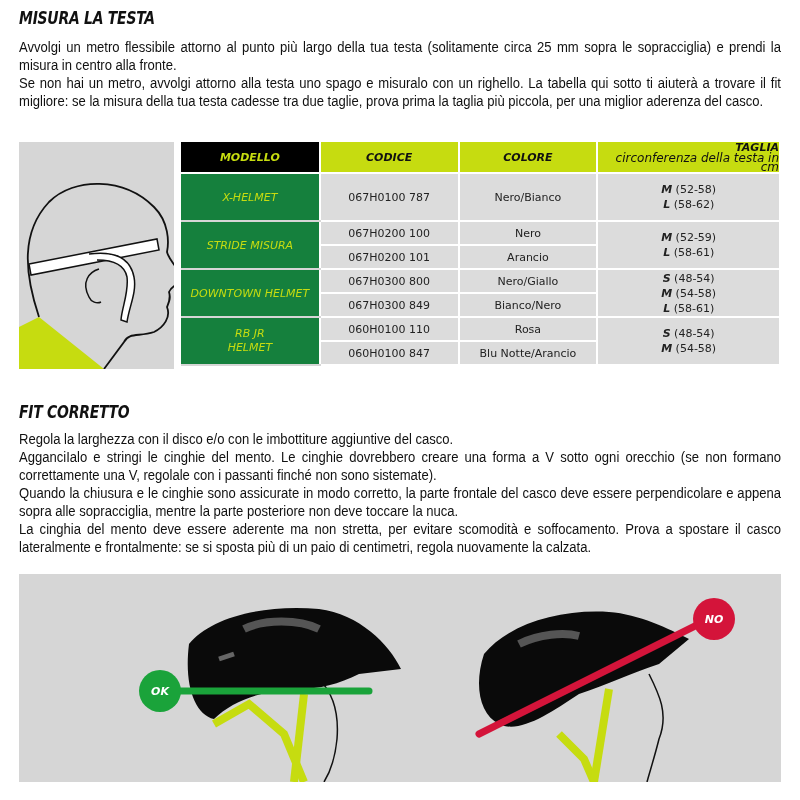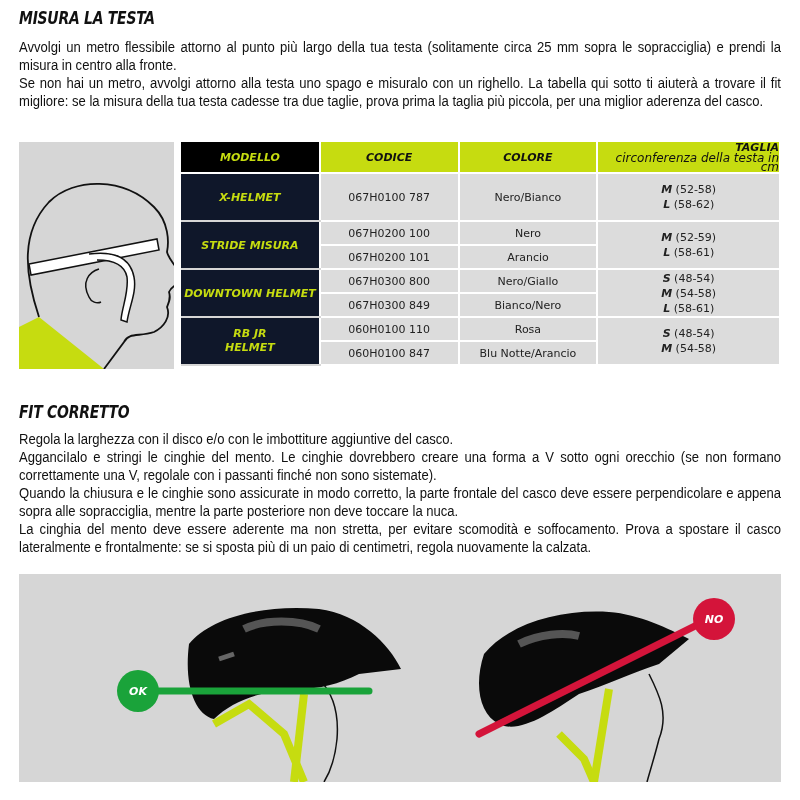--- a/index.html
+++ b/index.html
@@ -7,21 +7,21 @@
   .h2 { position: absolute; left: 19px; font-family: "DejaVu Sans", sans-serif; font-weight: bold; font-style: italic; font-size: 17px; letter-spacing: -0.3px; transform: scaleX(0.82); transform-origin: left; color: #111; }
   .para { position: absolute; left: 19px; width: 762px; font-family: "Liberation Sans", sans-serif; font-size: 15.2px; line-height: 18px; transform: scaleX(0.86); transform-origin: left; width: 886px; text-align: justify; }
   .para p { margin: 0; }
   .headimg { position: absolute; left: 19px; top: 142px; width: 155px; height: 227px; background: #d6d6d6; overflow: hidden; }
   table.sizes { position: absolute; left: 181px; top: 142px; width: 600px; border-collapse: collapse; font-family: "DejaVu Sans", sans-serif; }
   table.sizes th { height: 27px; font-style: italic; font-weight: bold; font-size: 11px; color: #111; background: #c6dc10; border-right: 2px solid #fff; border-bottom: 2px solid #fff; }
   table.sizes th.model { background: #000; color: #c6dc10; }
   table.sizes th .sub { display: block; font-size: 12px; font-weight: normal; line-height: 9px; }
   table.sizes th .main { display: block; line-height: 12px; }
   table.sizes td { background: #dcdcdc; font-size: 11px; color: #222; text-align: center; height: 24px; border-right: 2px solid #fff; border-bottom: 2px solid #fff; padding: 0; }
-  table.sizes td.model { background: #0f172a; color: #c6dc10; font-style: italic; font-weight: bold; border-bottom: 2px solid #d6d6d6; }
+  table.sizes td.model { background: #15803d; color: #c6dc10; font-style: italic; font-weight: normal; border-bottom: 2px solid #d6d6d6; }
   table.sizes td.tall { height: 48px; }
   table.sizes td.size { line-height: 15px; }
   table.sizes td.size b { font-style: italic; }
   .fitimg { position: absolute; left: 19px; top: 574px; width: 762px; height: 208px; background: #d6d6d6; overflow: hidden; }
   .badge { position: absolute; border-radius: 50%; color: #fff; font-family: "DejaVu Sans", sans-serif; font-style: italic; font-weight: bold; font-size: 11px; display: flex; align-items: center; justify-content: center; }
 </style>
 </head>
 <body>
 
 <div class="h2" style="top:8px;">MISURA LA TESTA</div>
@@ -126,15 +126,15 @@
     <path d="M200,85 L215,80" stroke="#666" stroke-width="5"></path>
     <line x1="140" y1="117" x2="350" y2="117" stroke="#1aa33a" stroke-width="7" stroke-linecap="round"></line>
 
     <path d="M630,100 C640,120 650,140 640,165 C635,185 630,200 628,208" fill="none" stroke="#111" stroke-width="1.5"></path>
     <path d="M540,160 L565,185 L575,208" fill="none" stroke="#c6dc10" stroke-width="8"></path>
     <path d="M590,115 L575,208" fill="none" stroke="#c6dc10" stroke-width="8"></path>
     <path d="M465,80 C490,50 540,35 590,38 C620,40 650,55 670,65 L640,90 C610,100 590,110 560,120 C530,140 500,160 480,150 C460,140 455,110 465,80 Z" fill="#0a0a0a"></path>
     <path d="M500,70 C520,60 545,58 560,62" fill="none" stroke="#555" stroke-width="8"></path>
     <line x1="460" y1="160" x2="690" y2="45" stroke="#d4143a" stroke-width="7" stroke-linecap="round"></line>
   </svg>
-  <div class="badge" style="left:98px; top:96px; width:42px; height:42px; background:#1aa33a;">OK</div>
+  <div class="badge" style="left:120px; top:96px; width:42px; height:42px; background:#1aa33a;">OK</div>
   <div class="badge" style="left:674px; top:24px; width:42px; height:42px; background:#d4143a;">NO</div>
 </div>
 
 </body></html>

